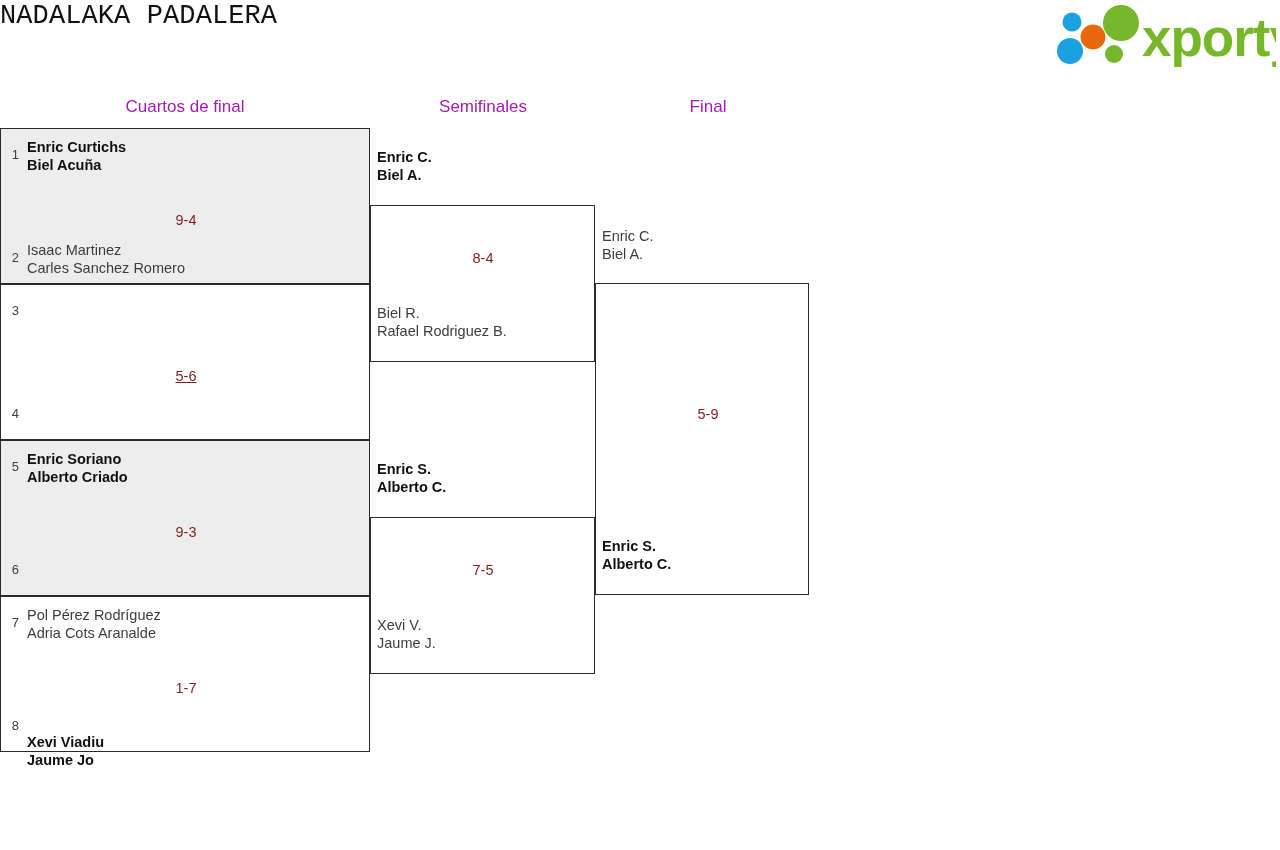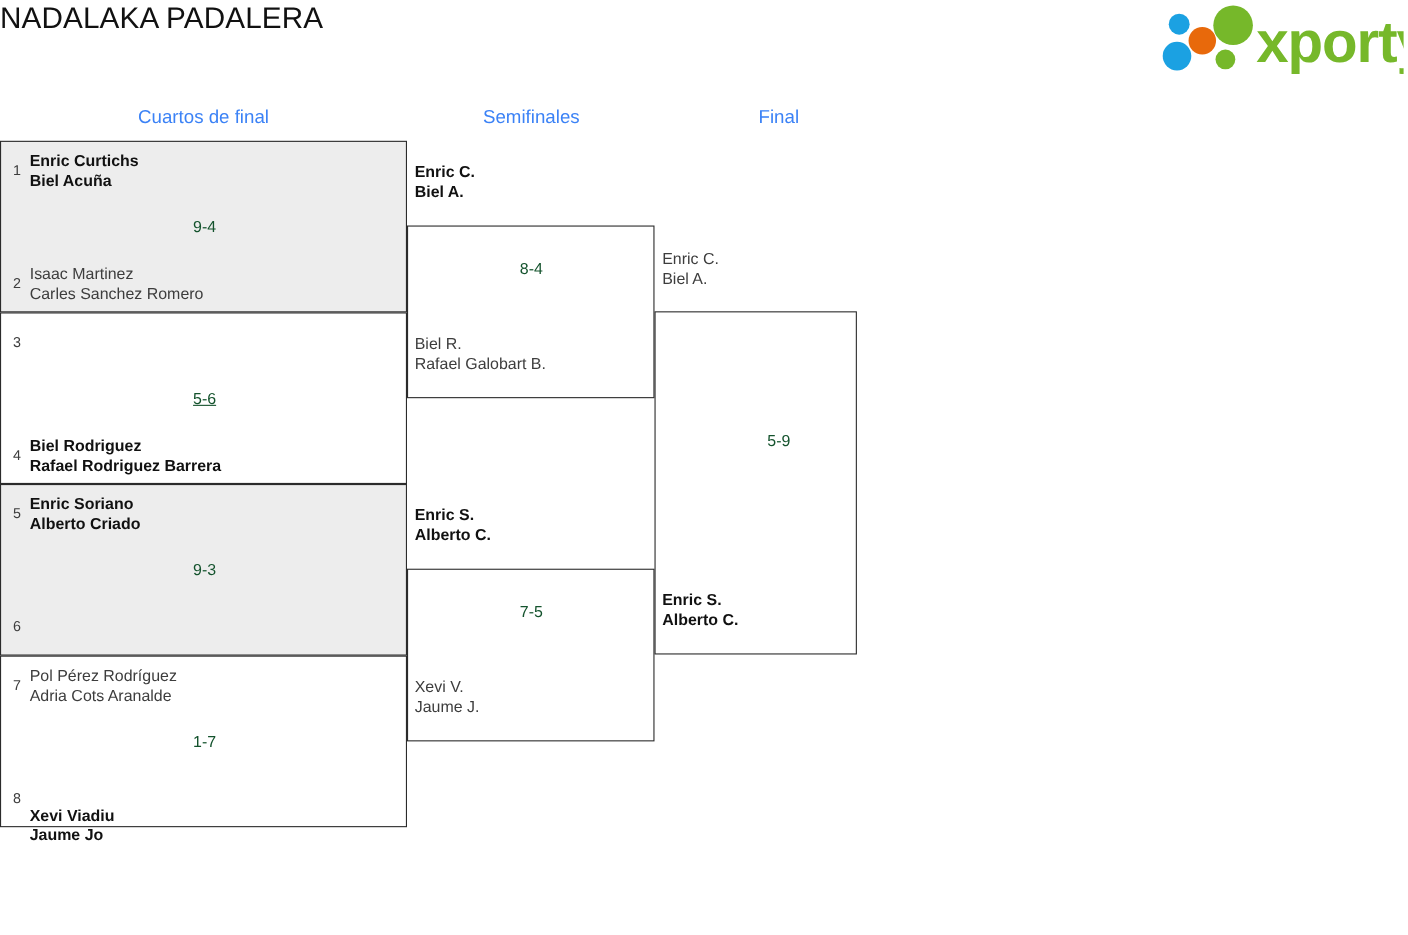--- a/index.html
+++ b/index.html
@@ -8,38 +8,38 @@
     height: 850px;
     background: #ffffff;
     font-family: "Liberation Sans", sans-serif;
     color: #1a1a1a;
     overflow: hidden;
   }
 
   #root { position: relative; width: 1280px; height: 850px; }
 
   
-  .title-block { position: absolute; left: 0; top: 0; }
+  .title-block { position: absolute; left: 0; top: 0; font-family: Liberation Mono, monospace; }
   .title-line1 {
     font-size: 27px; font-weight: 400; line-height: 32px;
     letter-spacing: .1px; color: #111111; white-space: nowrap;
   }
   .title-line2 {
     font-size: 25px; font-weight: 700; line-height: 31px;
     letter-spacing: .1px; color: #111111; white-space: nowrap;
   }
 
   
   .logo { position: absolute; left: 1050px; top: 4px; width: 226px; height: 64px; }
   .logo svg { display: block; }
 
   
   .round-head {
     position: absolute; text-align: center;
-    font-size: 17px; font-weight: 400; color: #3b82f6;
+    font-size: 17px; font-weight: 400; color: #a21caf;
     line-height: 20px; white-space: nowrap;
   }
 
   
   .box { position: absolute; }
   .box.bordered { border: 1.4px solid #2b2b2b; }
   .box.shaded { background: #ededed; }
 
   
   .team {
@@ -48,22 +48,22 @@
   .team .nm { display: block; font-size: 14.5px; }
   .team.win .nm { font-weight: 700; color: #111111; }
   .team.lose .nm { font-weight: 400; color: #3d3d3d; }
 
   .seed {
     position: absolute; font-size: 13px; color: #3d3d3d;
     font-weight: 400; line-height: 16px; text-align: right; width: 18px;
   }
 
   .score {
-    position: absolute; font-size: 14.5px; color: #14532d;
-    line-height: 18px; text-align: center; white-space: nowrap;
+    position: absolute; font-size: 14.5px; color: #7f1d1d;
+    line-height: 18px; text-align: center; white-space: nowrap; margin-top: 13px;
   }
 </style>
 </head>
 <body>
 
 <div id="root">
 
   <div class="title-block">
     <div class="title-line1">NADALAKA PADALERA</div>
   </div>
@@ -94,24 +94,20 @@
     <div class="team lose" style="left:26px; top:112px;">
       <span class="nm">Isaac Martinez</span>
       <span class="nm">Carles Sanchez Romero</span>
     </div>
   </div>
 
   <div class="box bordered" style="left:0px; top:284px; width:370px; height:156px;">
     <div class="seed" style="left:0px; top:18px;">3</div>
     <div class="score" style="left:110px; top:69px; width:150px;text-decoration:underline;">5-6</div>
     <div class="seed" style="left:0px; top:121px;">4</div>
-    <div class="team win" style="left:26px; top:112px;">
-      <span class="nm">Biel Rodriguez</span>
-      <span class="nm">Rafael Rodriguez Barrera</span>
-    </div>
   </div>
 
   <div class="box bordered shaded" style="left:0px; top:440px; width:370px; height:156px;">
     <div class="seed" style="left:0px; top:18px;">5</div>
     <div class="team win" style="left:26px; top:9px;">
       <span class="nm">Enric Soriano</span>
       <span class="nm">Alberto Criado</span>
     </div>
     <div class="score" style="left:110px; top:69px; width:150px;">9-3</div>
     <div class="seed" style="left:0px; top:121px;">6</div>
@@ -133,21 +129,21 @@
 
   <div class="team win" style="left:377px; top:148px;">
     <span class="nm">Enric C.</span>
     <span class="nm">Biel A.</span>
   </div>
 
   <div class="box bordered" style="left:370px; top:205px; width:225px; height:157px;">
     <div class="score" style="left:37px; top:30px; width:150px;">8-4</div>
     <div class="team lose" style="left:6px; top:98px;">
       <span class="nm">Biel R.</span>
-      <span class="nm">Rafael Galobart B.</span>
+      <span class="nm">Rafael Rodriguez B.</span>
     </div>
   </div>
 
   <div class="team win" style="left:377px; top:460px;">
     <span class="nm">Enric S.</span>
     <span class="nm">Alberto C.</span>
   </div>
 
   <div class="box bordered" style="left:370px; top:517px; width:225px; height:157px;">
     <div class="score" style="left:37px; top:30px; width:150px;">7-5</div>
@@ -155,21 +151,21 @@
       <span class="nm">Xevi V.</span>
       <span class="nm">Jaume J.</span>
     </div>
   </div>
 
   <div class="team lose" style="left:602px; top:227px;">
     <span class="nm">Enric C.</span>
     <span class="nm">Biel A.</span>
   </div>
 
-  <div class="box bordered" style="left:595px; top:283px; width:184px; height:312px;padding-left:32px;">
+  <div class="box bordered" style="left:595px; top:283px; width:214px; height:312px;padding-left:32px;">
     <div class="score" style="left:37px; top:108px; width:150px;">5-9</div>
     <div class="team win" style="left:6px; top:253px;">
       <span class="nm">Enric S.</span>
       <span class="nm">Alberto C.</span>
     </div>
   </div>
 
 </div>
 
 </body></html>

